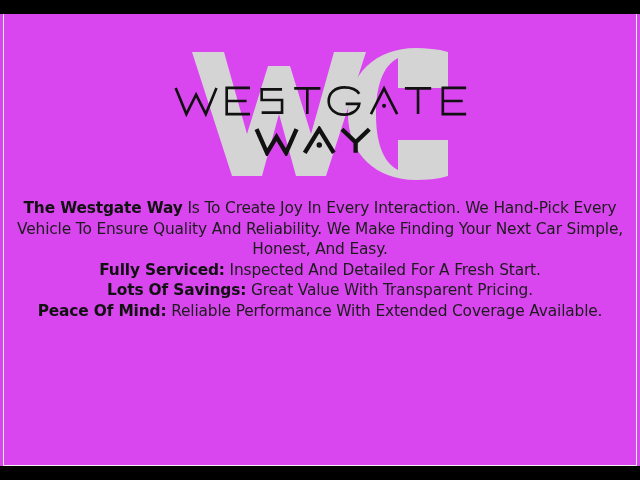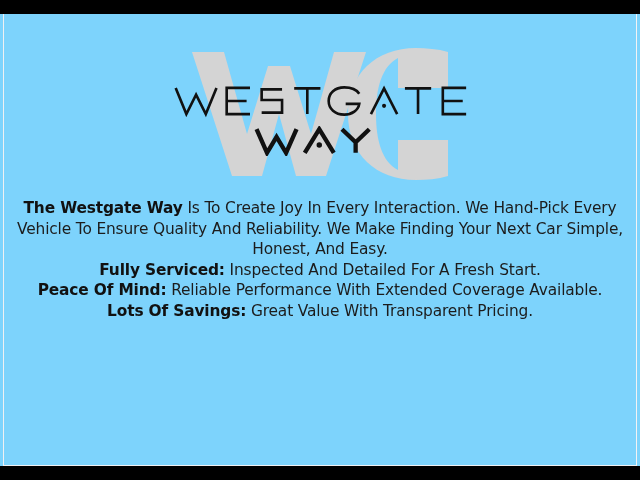--- a/index.html
+++ b/index.html
@@ -12,21 +12,21 @@
     width: 640px;
     height: 480px;
     overflow: hidden;
     font-family: "Liberation Sans", "DejaVu Sans", sans-serif;
   }
 
   #canvas {
     position: relative;
     width: 640px;
     height: 480px;
-    background: #7dd3fc;
+    background: #d946ef;
     box-sizing: border-box;
     overflow: hidden;
   }
 
   
   .letterbox {
     position: absolute;
     left: 0;
     width: 640px;
     height: 14px;
@@ -187,21 +187,21 @@
 
     </div>
   </div>
 
   <div class="copy">
 
     <p class="para p-intro"><span class="lead">The Westgate Way</span><span class="rest"> Is To Create Joy In Every Interaction. We Hand-Pick Every Vehicle To Ensure Quality And Reliability. We Make Finding Your Next Car Simple, Honest, And Easy.</span></p>
 
     <p class="para"><span class="lead">Fully Serviced:</span><span class="rest"> Inspected And Detailed For A Fresh Start.</span></p>
 
+    <p class="para"><span class="lead">Lots Of Savings:</span><span class="rest"> Great Value With Transparent Pricing.</span></p>
+
     <p class="para p-mind"><span class="lead">Peace Of Mind:</span><span class="rest"> Reliable Performance With Extended Coverage Available.</span></p>
 
-    <p class="para"><span class="lead">Lots Of Savings:</span><span class="rest"> Great Value With Transparent Pricing.</span></p>
-
   </div>
 
   <div class="letterbox bottom"></div>
 
 </div>
 
 </body></html>

